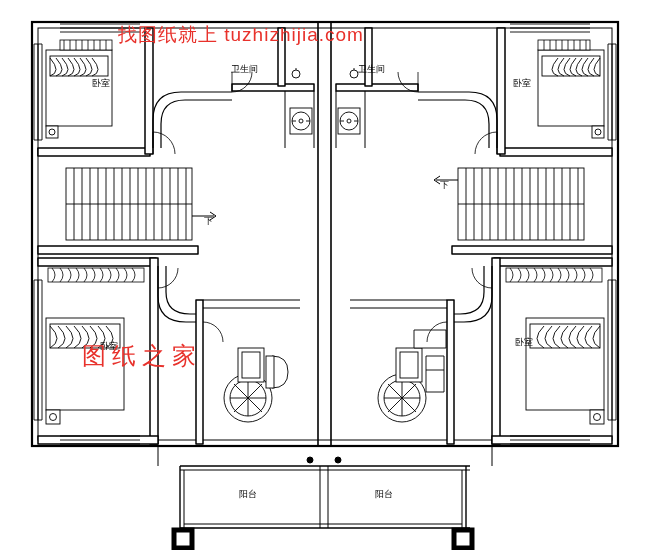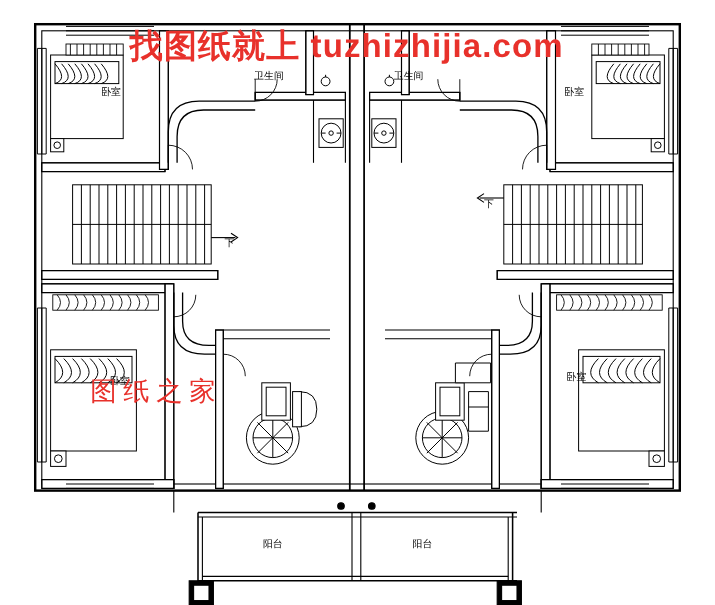--- a/index.html
+++ b/index.html
@@ -1,21 +1,21 @@
 <!DOCTYPE html>
 <html><head>
 <meta charset="utf-8">
 <style>
   html,body{margin:0;padding:0;background:#ffffff;}
   body{width:650px;height:550px;overflow:hidden;font-family:"Liberation Sans",sans-serif;}
   #stage{position:relative;width:650px;height:550px;background:#ffffff;}
 
   .wm-top{
     position:absolute;left:118px;top:22px;width:440px;height:38px;
-    color:#e8312b;font-size:30px;font-weight:bold;letter-spacing:1px;
+    color:#e8312b;font-size:19px;font-weight:normal;letter-spacing:1px;
     font-family:"Liberation Sans",sans-serif;white-space:nowrap;z-index:60;
   }
   .wm-mid{
     position:absolute;left:82px;top:340px;width:210px;height:36px;
     color:#e8312b;font-size:24px;font-weight:normal;letter-spacing:6px;
     white-space:nowrap;z-index:60;
   }
 
   svg{position:absolute;left:0;top:0;}
   .lbl{font-family:"Liberation Sans",sans-serif;font-size:9px;fill:#000;}

